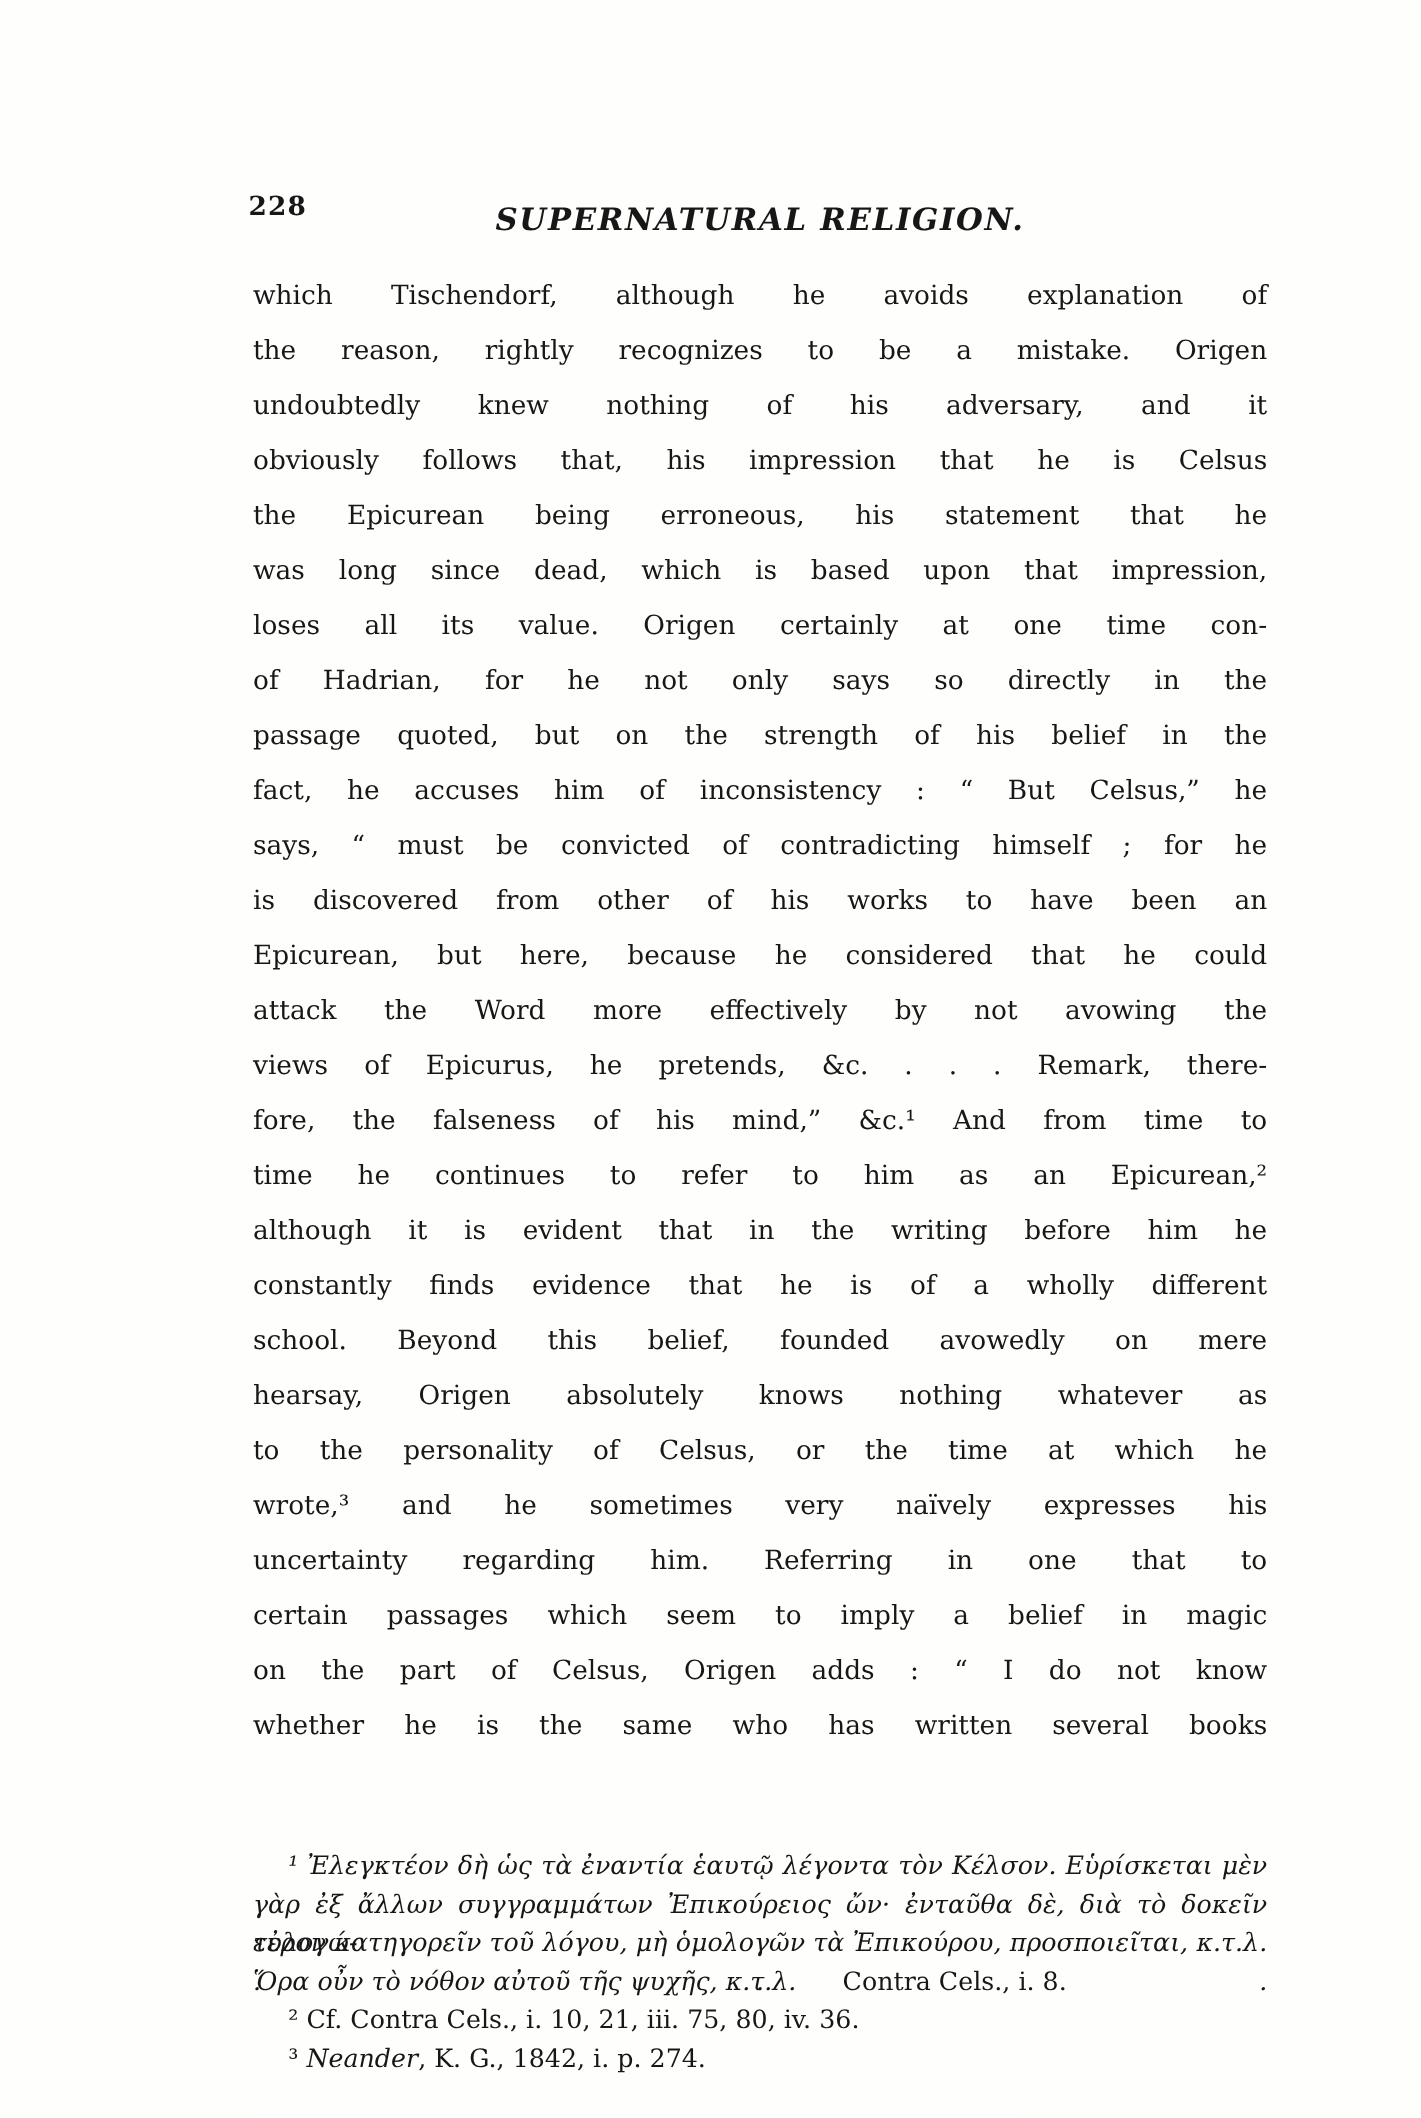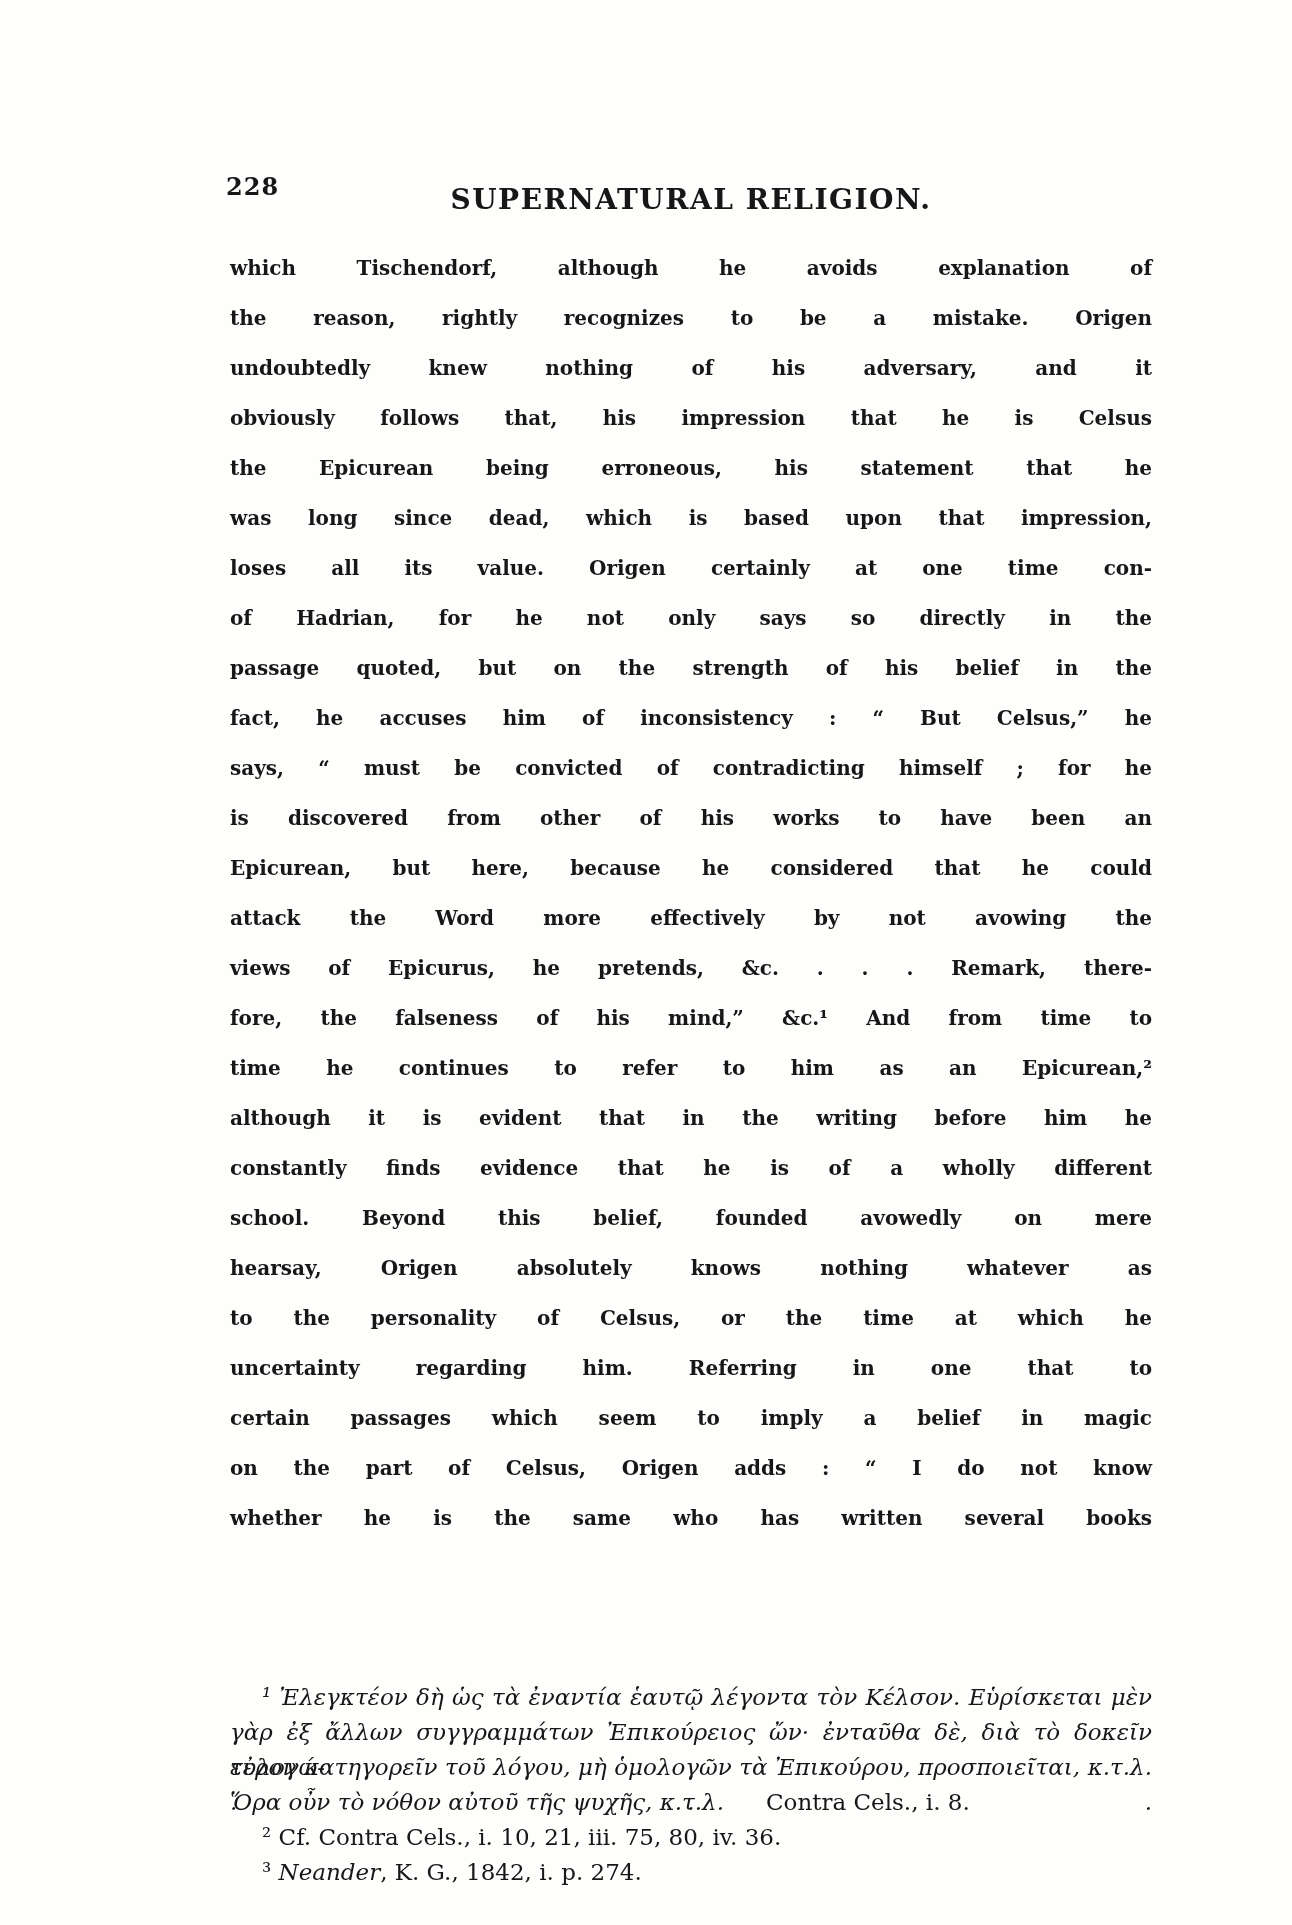--- a/index.html
+++ b/index.html
@@ -24,28 +24,28 @@
   .header-title {
     position: absolute;
     left: 230px;
     width: 922px;
     top: 183px;
     text-align: center;
     font-size: 28px;
     letter-spacing: 1.5px;
     font-weight: 600;
     white-space: nowrap;
+    font-style: italic;
   }
   .body-text {
     position: absolute;
     left: 230px;
     top: 243px;
     width: 922px;
-    font-size: 20px;
-    font-weight: bold;
+    font-size: 24px;
   }
   .bline {
     height: 50px;
     line-height: 50px;
     text-align: justify;
     text-align-last: justify;
     white-space: normal;
   }
   .footnotes {
     position: absolute;
@@ -93,20 +93,21 @@
     <div class="bline">Epicurean, but here, because he considered that he could</div>
     <div class="bline">attack the Word more effectively by not avowing the</div>
     <div class="bline">views of Epicurus, he pretends, &amp;c. . . . Remark, there-</div>
     <div class="bline">fore, the falseness of his mind,” &amp;c.¹  And from time to</div>
     <div class="bline">time he continues to refer to him as an Epicurean,²</div>
     <div class="bline">although it is evident that in the writing before him he</div>
     <div class="bline">constantly finds evidence that he is of a wholly different</div>
     <div class="bline">school.  Beyond this belief, founded avowedly on mere</div>
     <div class="bline">hearsay, Origen absolutely knows nothing whatever as</div>
     <div class="bline">to the personality of Celsus, or the time at which he</div>
+    <div class="bline">wrote,³ and he sometimes very naïvely expresses his</div>
     <div class="bline">uncertainty regarding him.  Referring in one that to</div>
     <div class="bline">certain passages which seem to imply a belief in magic</div>
     <div class="bline">on the part of Celsus, Origen adds : “ I do not know</div>
     <div class="bline">whether he is the same who has written several books</div>
   </div>
 
   <div class="footnotes">
     <div class="fline f-just findent greek">¹ Ἐλεγκτέον δὴ ὡς τὰ ἐναντία ἑαυτῷ λέγοντα τὸν Κέλσον.  Εὑρίσκεται μὲν</div>
     <div class="fline f-just greek">γὰρ ἐξ ἄλλων συγγραμμάτων Ἐπικούρειος ὤν· ἐνταῦθα δὲ, διὰ τὸ δοκεῖν εὐλογώ-</div>
     <div class="fline f-just greek">τερον κατηγορεῖν τοῦ λόγου, μὴ ὁμολογῶν τὰ Ἐπικούρου, προσποιεῖται, κ.τ.λ. . . .</div>

